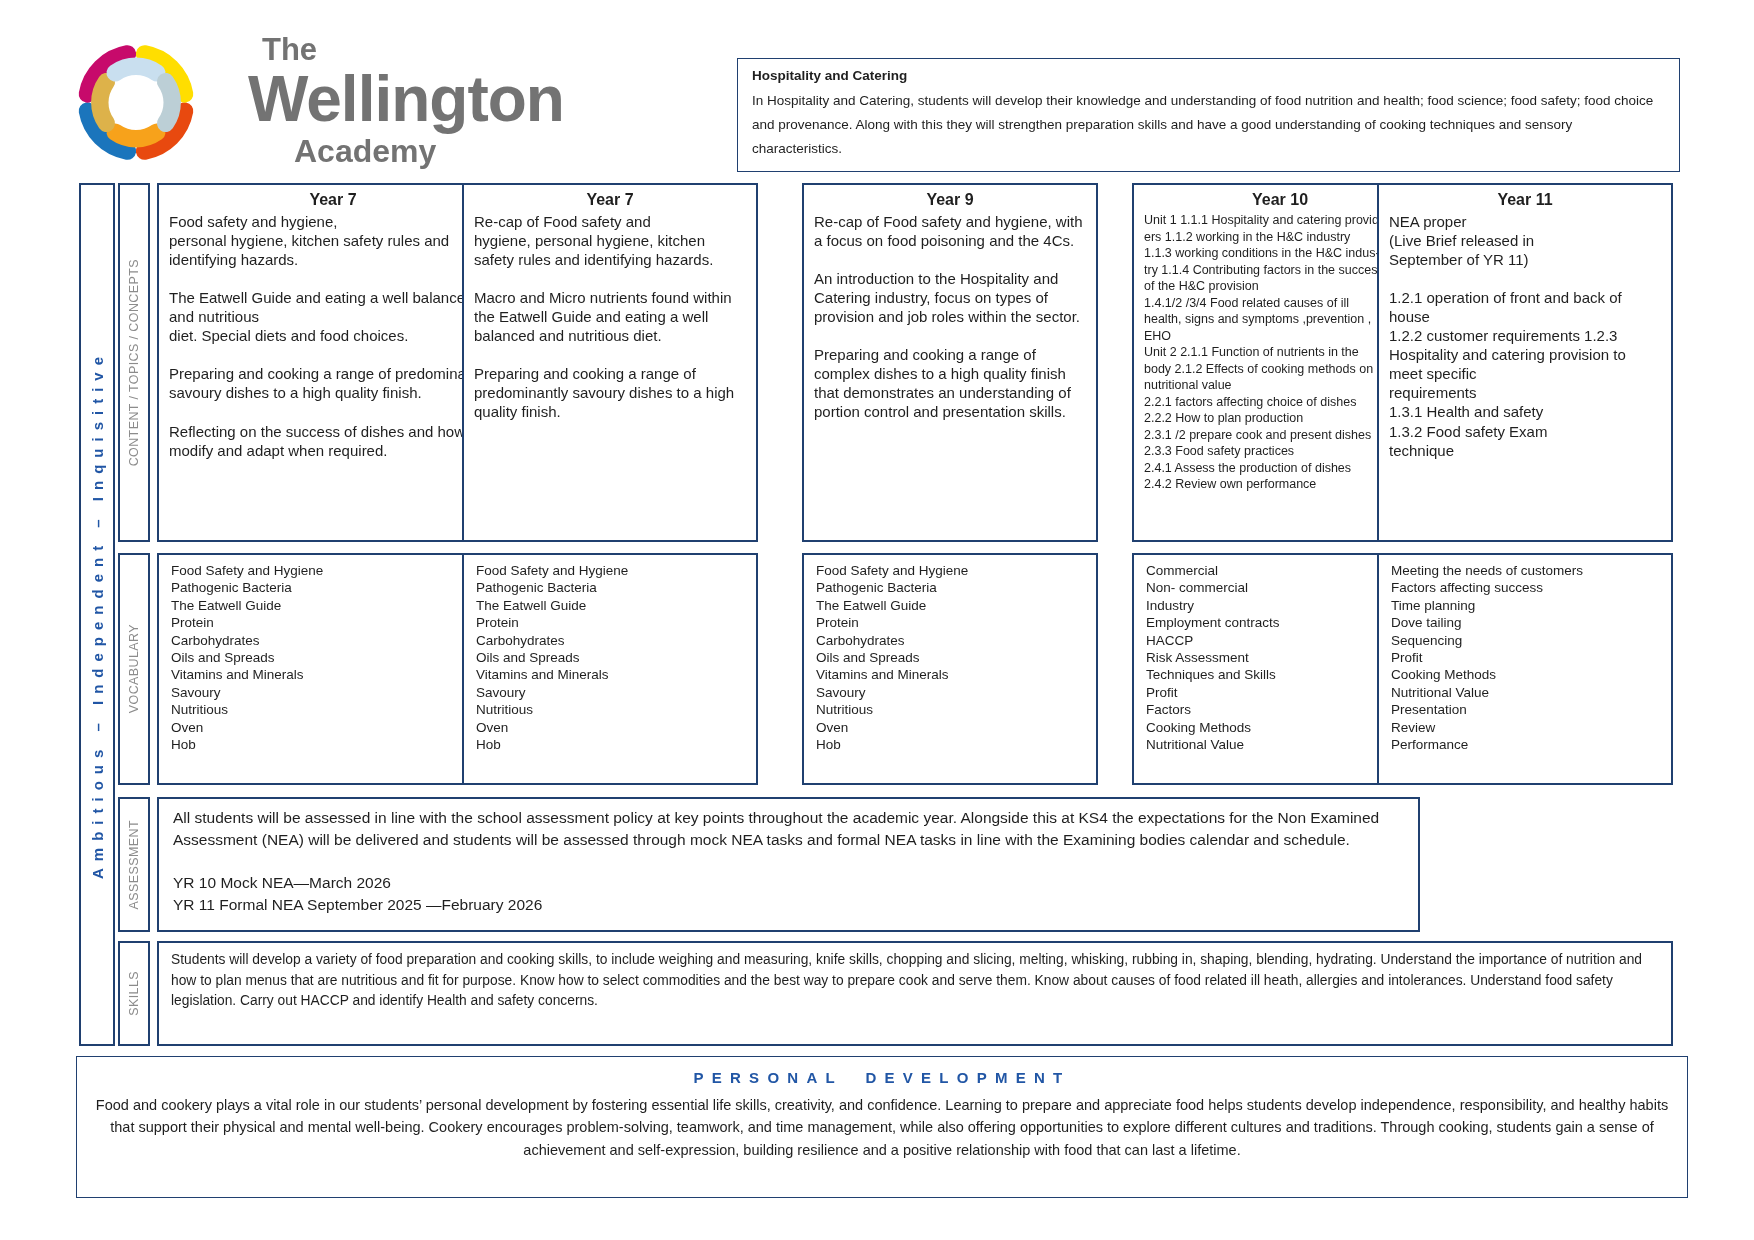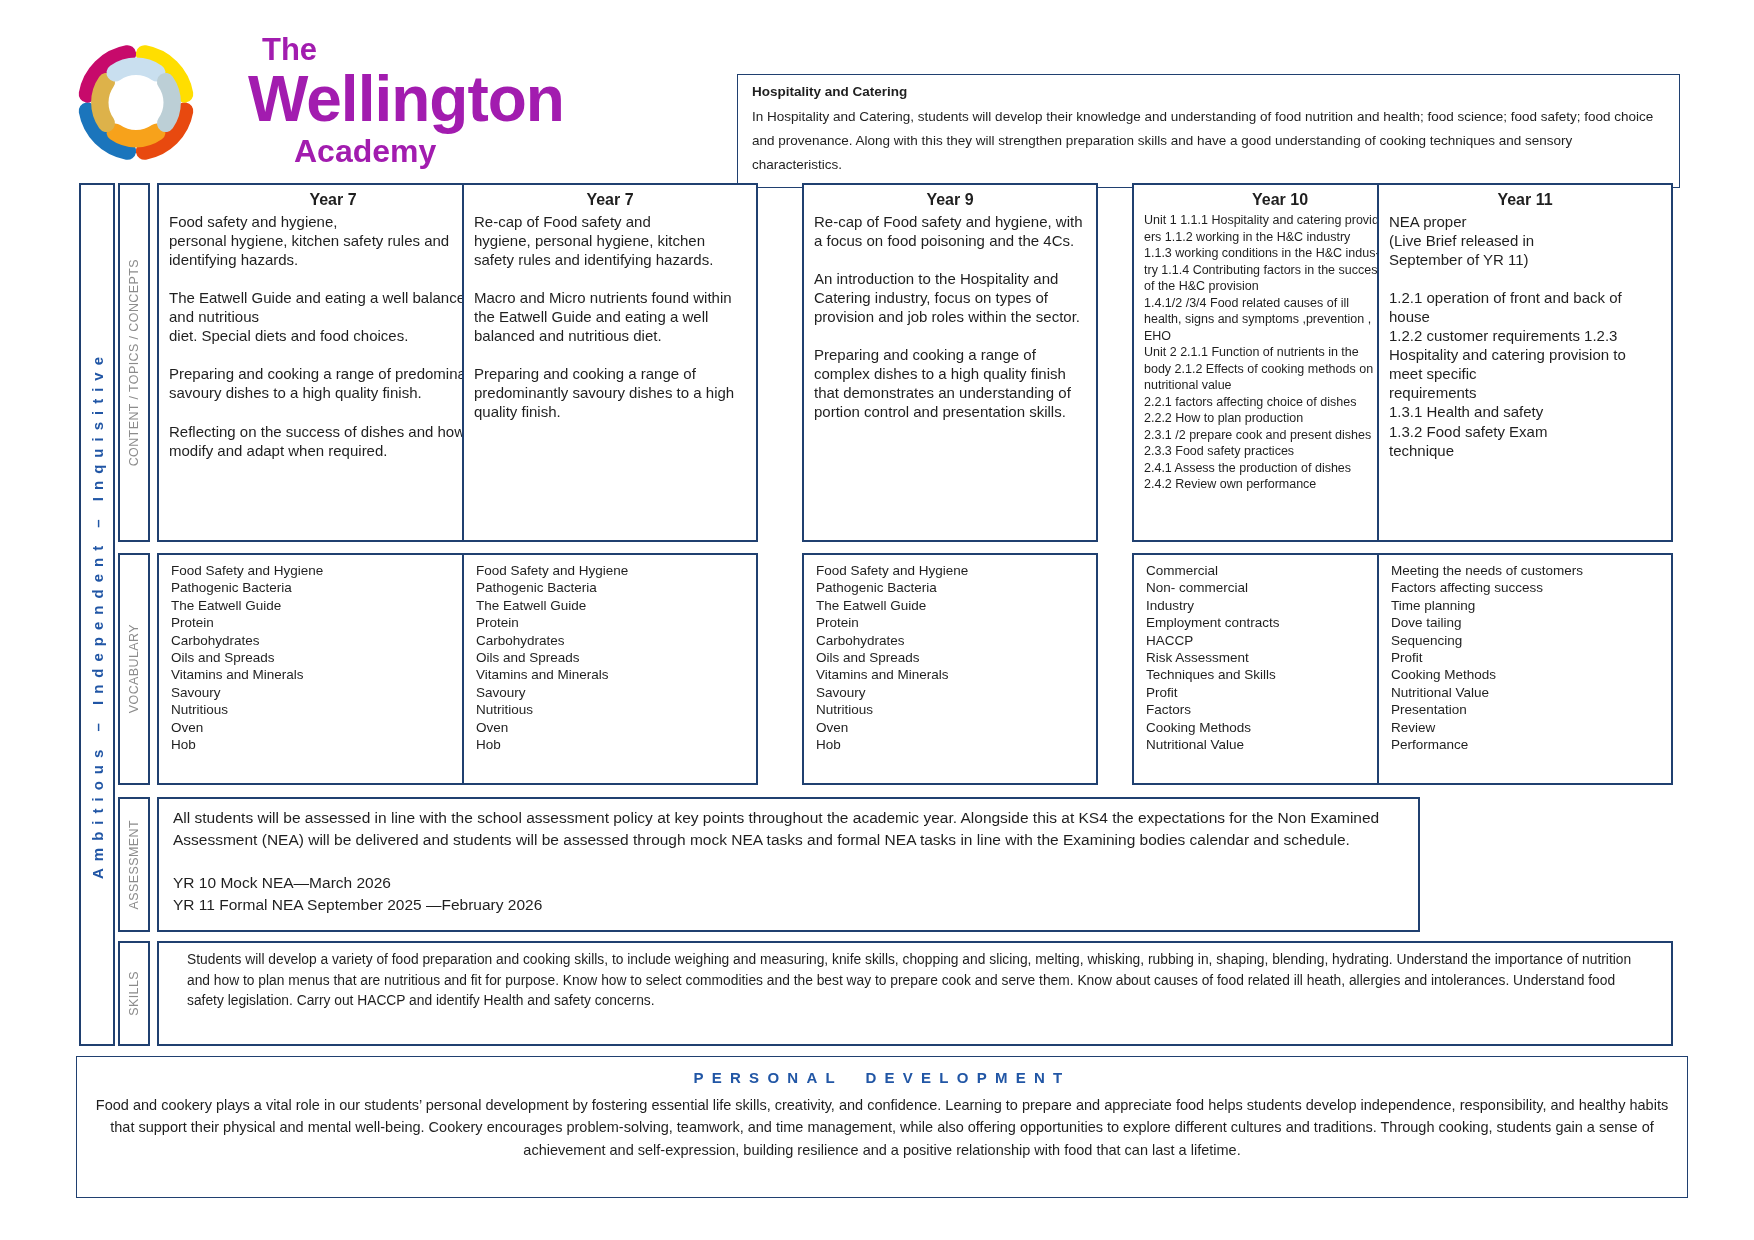--- a/index.html
+++ b/index.html
@@ -4,26 +4,26 @@
 <style>
   html,body{margin:0;padding:0;background:#fff;}
   .page{
     position:relative; width:1754px; height:1240px; background:#ffffff;
     font-family:"Liberation Sans", sans-serif; color:#1f1f1f; overflow:hidden;
   }
   .box{ position:absolute; box-sizing:border-box; background:#fff; border:2px solid #204070; }
 
   
   .logo{ position:absolute; left:60px; top:30px; }
-  .wordmark{ position:absolute; left:248px; top:34px; color:#a21caf; line-height:1; }
+  .wordmark{ position:absolute; left:248px; top:34px; color:#737373; line-height:1; }
   .wm-the{ font-size:31px; font-weight:700; margin-left:14px; margin-bottom:2px; }
   .wm-main{ font-size:64px; font-weight:700; letter-spacing:-1px; }
   .wm-sub{ font-size:32px; font-weight:700; margin-left:46px; margin-top:4px; }
 
-  .intro{ left:737px; top:74px; width:943px; height:114px; border-width:1px; padding:9px 14px; }
+  .intro{ left:737px; top:58px; width:943px; height:114px; border-width:1px; padding:9px 14px; }
   .intro-title{ font-size:13.5px; font-weight:700; margin:0 0 6px 0; }
   .intro-body{ font-size:13.5px; line-height:1.78; white-space:pre-line; }
 
   
   .values{ left:79px; top:183px; width:36px; height:863px; display:flex; align-items:center; justify-content:center; }
   .values-text{
     writing-mode:vertical-rl; transform:rotate(180deg);
     color:#2156A5; font-weight:700; font-size:15px; letter-spacing:7px; white-space:nowrap;
   }
 
@@ -45,21 +45,21 @@
   .c2{ left:802px; width:296px; } .c3{ left:1132px; width:296px; }
   .c4{ left:1377px; width:296px; }
   .year-heading{ text-align:center; font-weight:700; font-size:16px; margin:2px 0 3px 0; }
   .year-content{ font-size:15px; line-height:1.27; white-space:pre-line; }
   .year-content.small{ font-size:12.5px; line-height:1.32; }
   .vocab-list{ font-size:13.5px; line-height:1.29; white-space:pre-line; }
 
   
   .assessment{ left:157px; top:797px; width:1263px; height:135px; padding:8px 14px; }
   .assessment-body{ font-size:15.5px; line-height:1.4; white-space:pre-line; }
-  .skills{ left:157px; top:941px; width:1516px; height:105px; padding:7px 28px; }
+  .skills{ left:157px; top:941px; width:1516px; height:105px; padding:7px 12px; }
   .skills-body{ font-size:13.8px; line-height:1.5; white-space:pre-line; }
 
   
   .pd{ left:76px; top:1056px; width:1612px; height:142px; border-width:1px; padding:10px 16px; text-align:center; }
   .pd-heading{ color:#2156A5; font-weight:700; font-size:15px; letter-spacing:0.55em; word-spacing:0.7em; margin:2px 0 8px 0; }
   .pd-body{ font-size:14.5px; line-height:1.55; white-space:pre-line; }
 </style>
 </head>
 <body>
 

